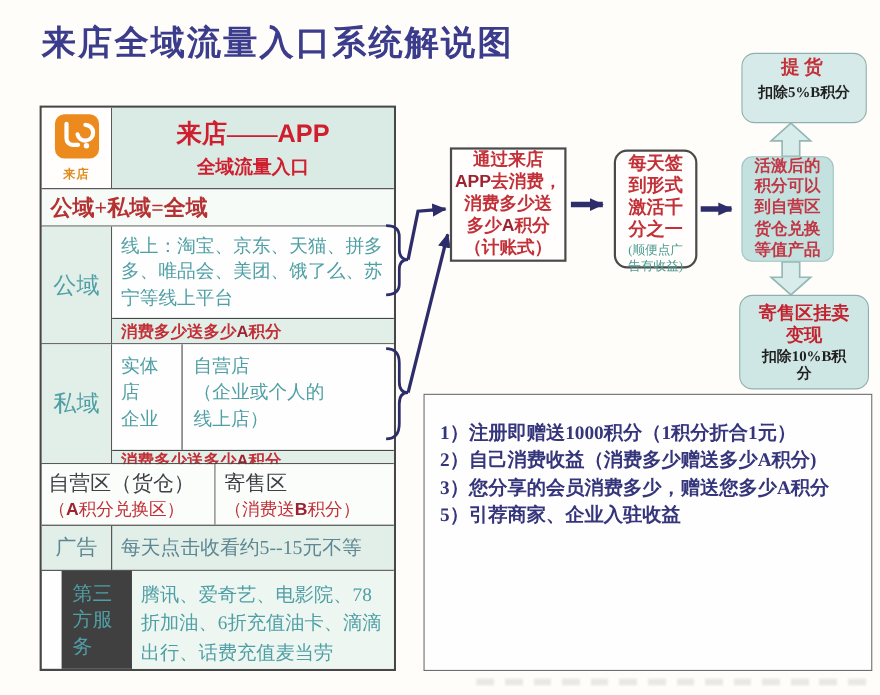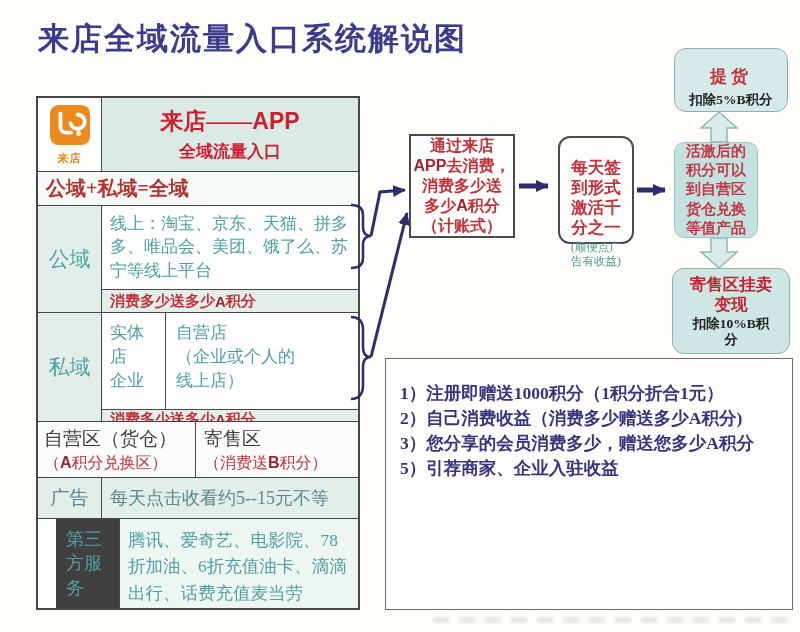--- a/index.html
+++ b/index.html
@@ -61,31 +61,31 @@
     color:#4f9fa5; font-size:18px; padding:8px 10px; line-height:1.35;margin-left:18px; }
   .third-content { flex:1; background:#eef6f1; color:#4f9fa5; font-size:17.5px;
     padding:8px 8px 0 8px; line-height:1.5; }
   
   .consume-box { position:absolute; left:409px; top:134px; width:106px; height:104px;
     border:2px solid #4a4a4a; background:#fffefd; display:flex; flex-direction:column;
     justify-content:center; align-items:center; color:#c23038; font-size:16px;
     font-weight:bold; line-height:1.25; text-align:center; }
   .signin-box { position:absolute; left:558px; top:136px; width:76px; height:108px;
     border:2px solid #4a4a4a; border-radius:12px; background:#fffefd; text-align:center;
-    padding-top:20px; color:#c23038; font-weight:bold; font-size:16.5px;
+    padding-top:1px; color:#c23038; font-weight:bold; font-size:16.5px;
     line-height:1.22; white-space:pre-line; }
   .signin-note { font-size:11.5px; color:#4a9a90; font-weight:normal; line-height:1.25;
     margin-top:1px; white-space:pre-line; }
   .activate-box { position:absolute; left:674px; top:142px; width:84px; height:96px;
     background:#c3e2df; border:1px solid #9fc3c0; border-radius:10px; color:#c23745;
     font-size:15px; font-weight:bold; text-align:center; line-height:1.28;
     display:flex; align-items:center; justify-content:center; white-space:pre-line; }
   .pickup-box { position:absolute; left:674px; top:48px; width:114px; height:64px;
     background:#d6ebe9; border:1.5px solid #8fb0ae; border-radius:12px;
-    text-align:center; padding-top:16px; }
+    text-align:center; padding-top:0; }
   .pickup-title { color:#c23038; font-size:17px; font-weight:bold; letter-spacing:4px; }
   .pickup-sub { color:#1f1f1f; font-size:13.5px; font-weight:bold; margin-top:3px; }
   .resell-box { position:absolute; left:672px; top:268px; width:118px; height:86px;
     background:#cfe7e4; border:1.5px solid #8fb0ae; border-radius:12px;
     text-align:center; padding-top:6px; }
   .resell-title { color:#c2232f; font-size:16.5px; font-weight:bold; line-height:1.2;
     white-space:pre-line; }
   .resell-sub { color:#1f1f1f; font-size:13.5px; font-weight:bold; line-height:1.25;
     margin-top:1px; white-space:pre-line; }
   

